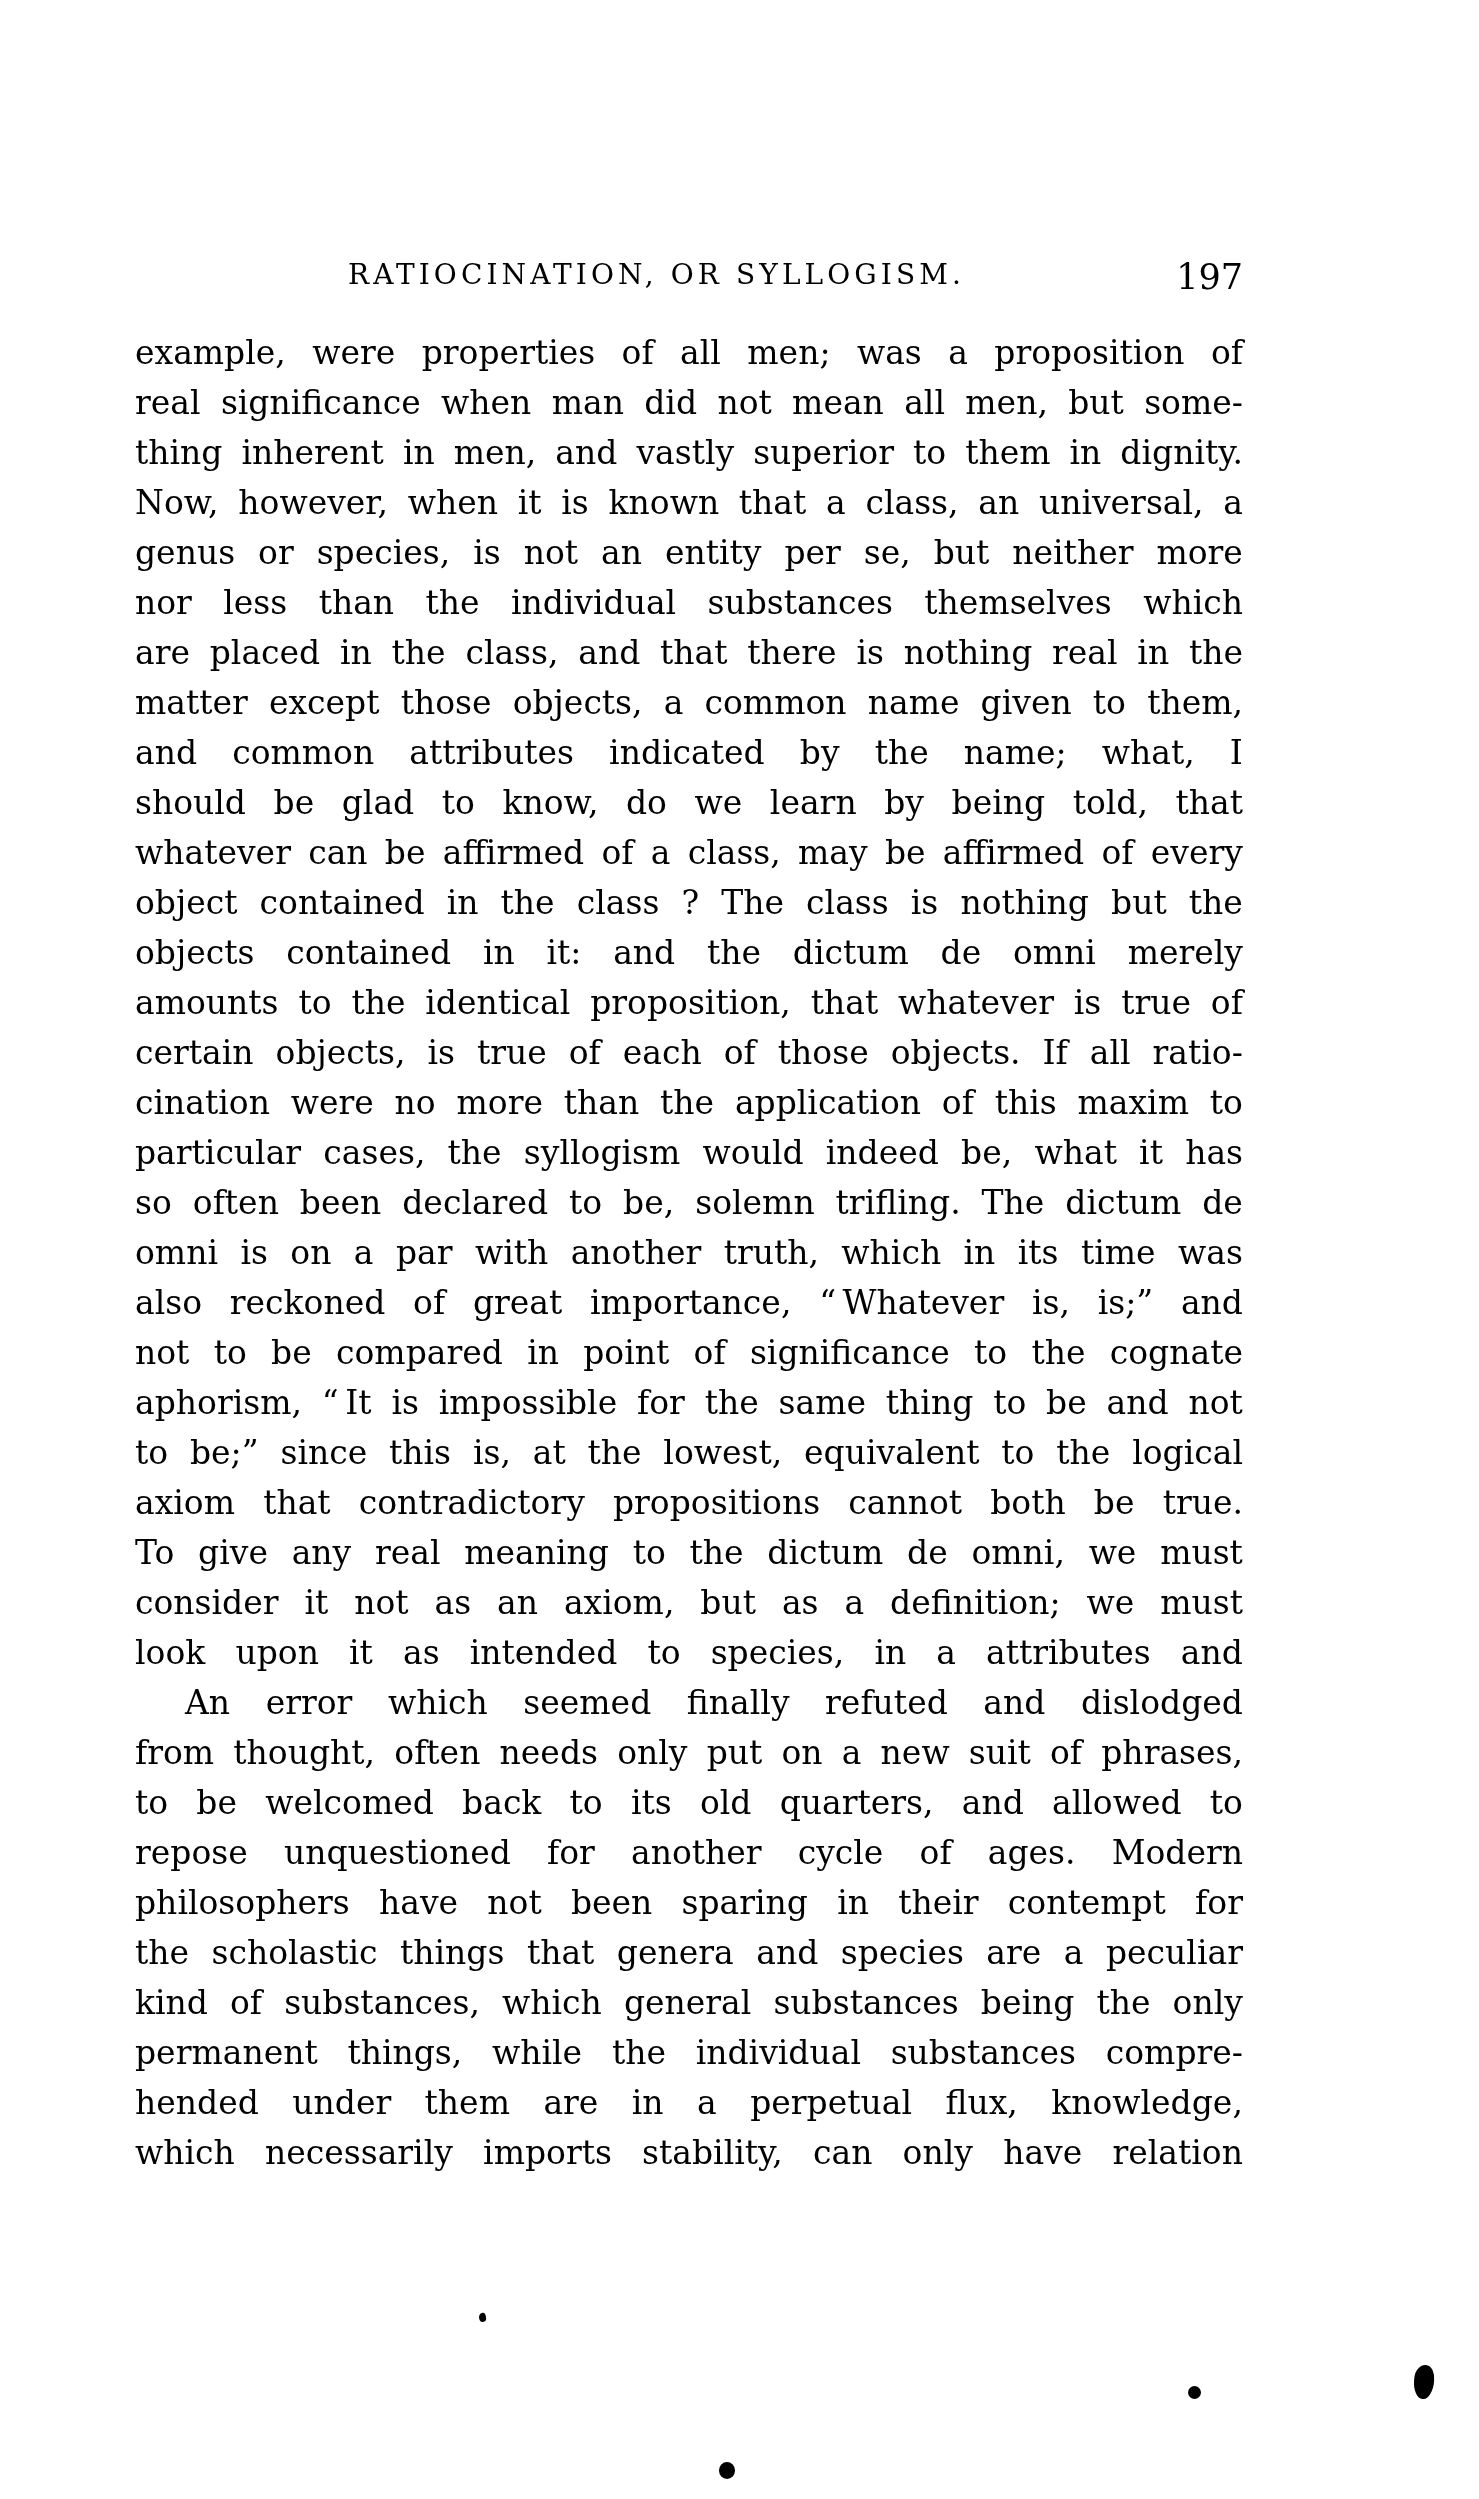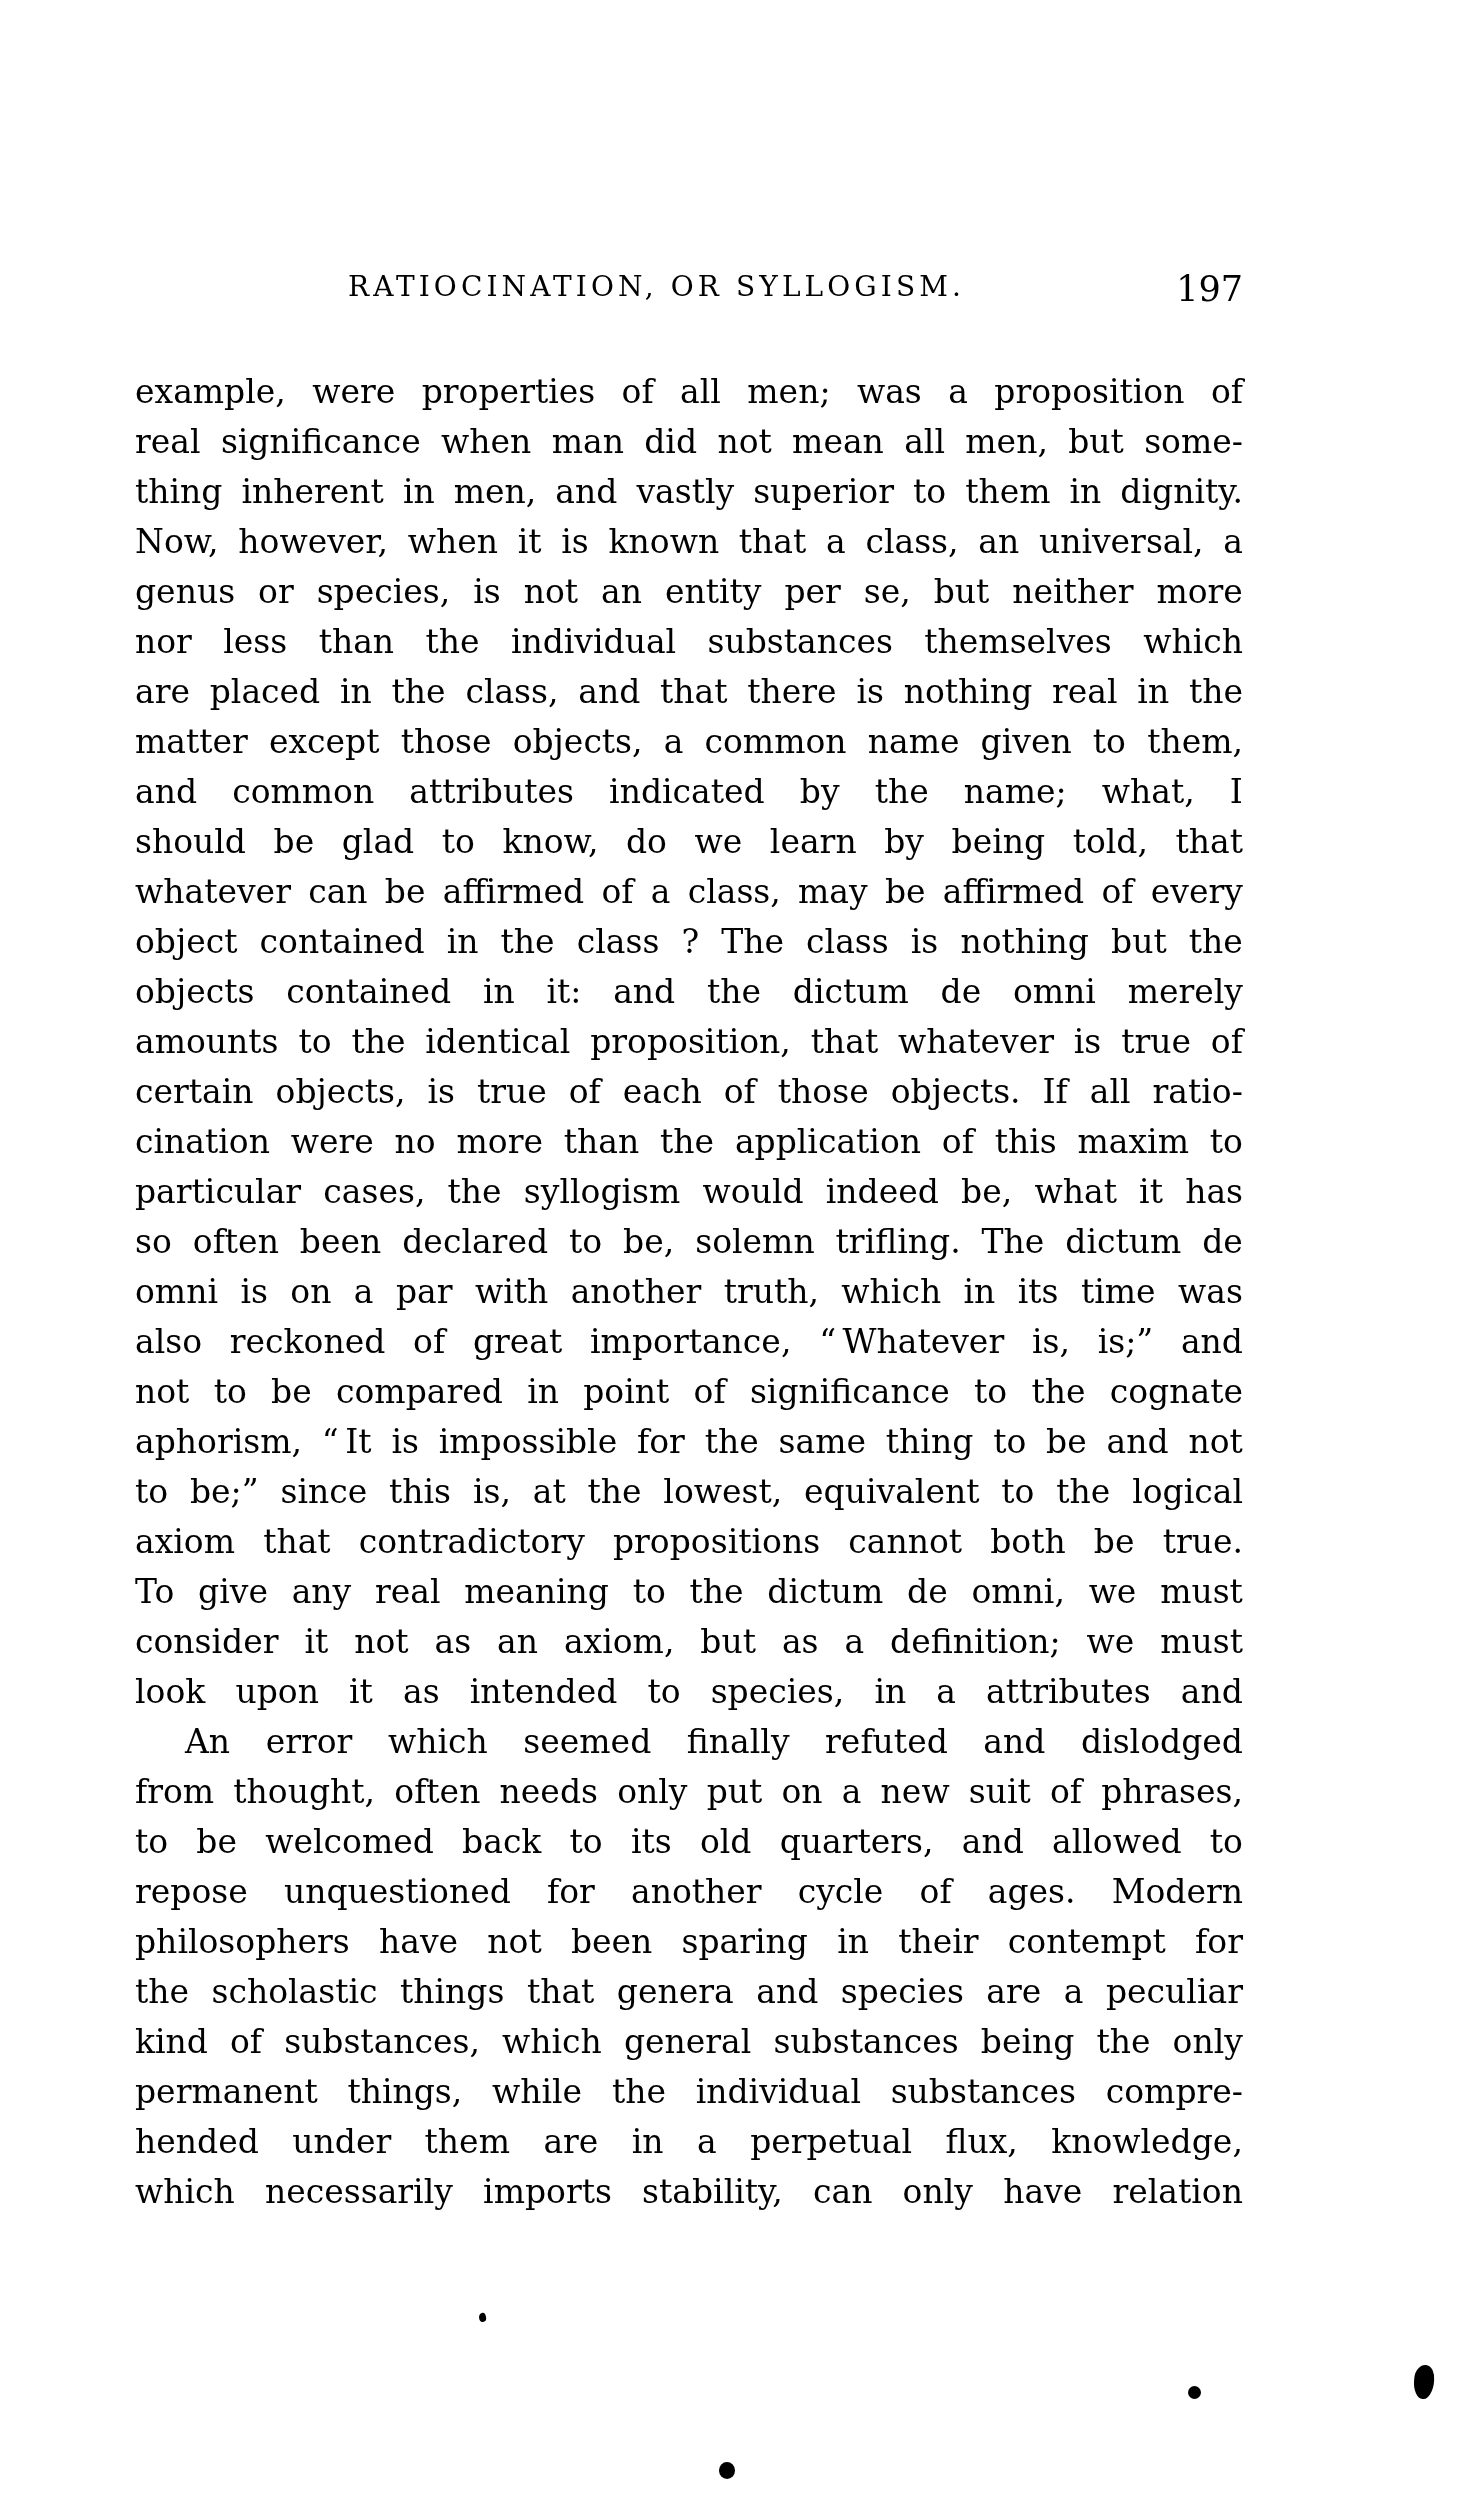--- a/index.html
+++ b/index.html
@@ -11,21 +11,20 @@
     color: #000000;
     font-family: "DejaVu Serif", "Liberation Serif", serif;
     overflow: hidden;
   }
   .header {
     position: absolute;
     left: 135px;
     top: 254px;
     width: 1108px;
     height: 42px;
-    margin-top: 12px;
   }
   .running-title {
     position: absolute;
     left: 0; right: 65px;
     text-align: center;
     font-size: 28px;
     letter-spacing: 4.1px;
     line-height: 42px;
     white-space: nowrap;
   }
@@ -34,21 +33,20 @@
     right: 0;
     top: 2px;
     font-size: 35px;
     line-height: 42px;
   }
   .body-text {
     position: absolute;
     left: 135px;
     top: 328px;
     width: 1108px;
-    margin-top: 39px;
   }
   .line {
     display: flex;
     justify-content: space-between;
     height: 50px;
     line-height: 50px;
     font-size: 33px;
     white-space: nowrap;
   }
   .line.indent { padding-left: 50px; }

